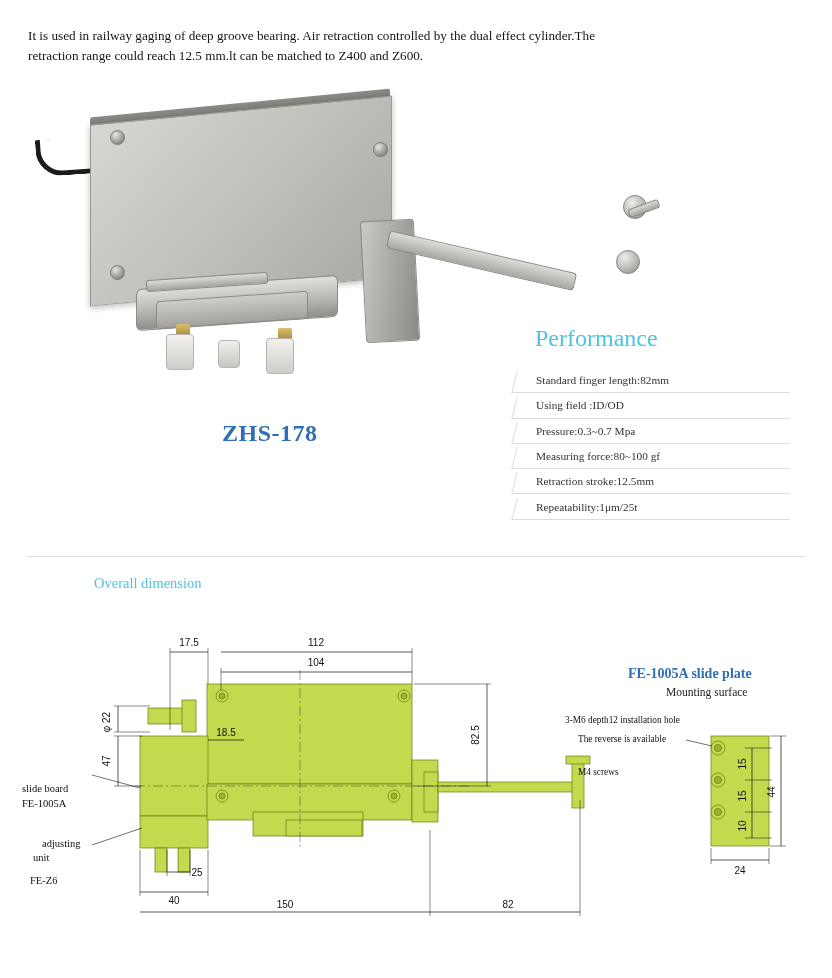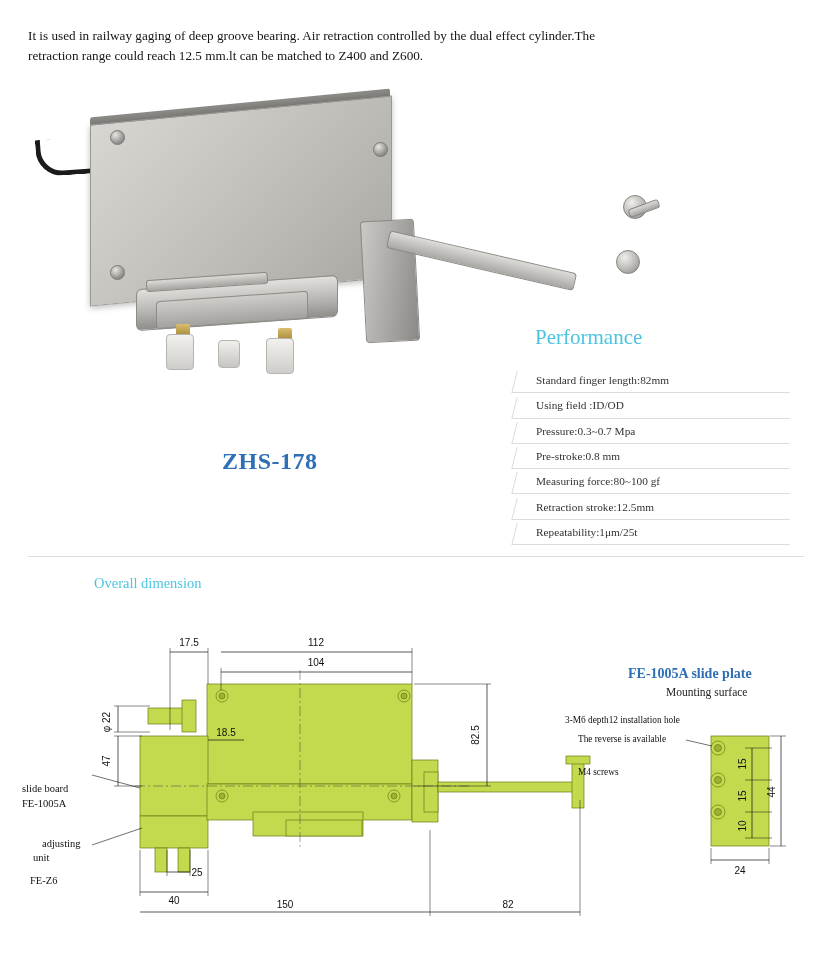--- a/index.html
+++ b/index.html
@@ -168,29 +168,28 @@
   
   .model-label {
     position: absolute;
     left: 222px;
     top: 420px;
     font-family: "Liberation Serif", serif;
     font-weight: bold;
     font-size: 24px;
     color: #2f6fb5;
     letter-spacing: 0.5px;
-    margin-top: 28px;
   }
 
   
   .perf-title {
     position: absolute;
     left: 535px;
     top: 325px;
-    font-size: 21px;
+    font-size: 24px;
     color: #4cc4e0;
     font-family: "Liberation Serif", serif;
   }
   .perf-list {
     position: absolute;
     left: 512px;
     top: 368px;
     width: 278px;
   }
   .perf-row {
@@ -312,21 +311,20 @@
     <div class="rod" style="left:600px; top:104px; width:30px; height:7px; transform:rotate(-20deg);"></div>
   </div>
 
   <div class="model-label">ZHS-178</div>
 
   <div class="perf-title">Performance</div>
   <div class="perf-list">
     <div class="perf-row">Standard finger length:82mm</div>
     <div class="perf-row">Using field :ID/OD</div>
     <div class="perf-row">Pressure:0.3~0.7 Mpa</div>
-    <div class="perf-row">Pre-stroke:0.8 mm</div>
     <div class="perf-row">Measuring force:80~100 gf</div>
     <div class="perf-row">Retraction stroke:12.5mm</div>
     <div class="perf-row">Repeatability:1μm/25t</div>
   </div>
 
   <div class="divider"></div>
 
   <div class="dim-title">Overall dimension</div>
 
   <div class="drawing">

